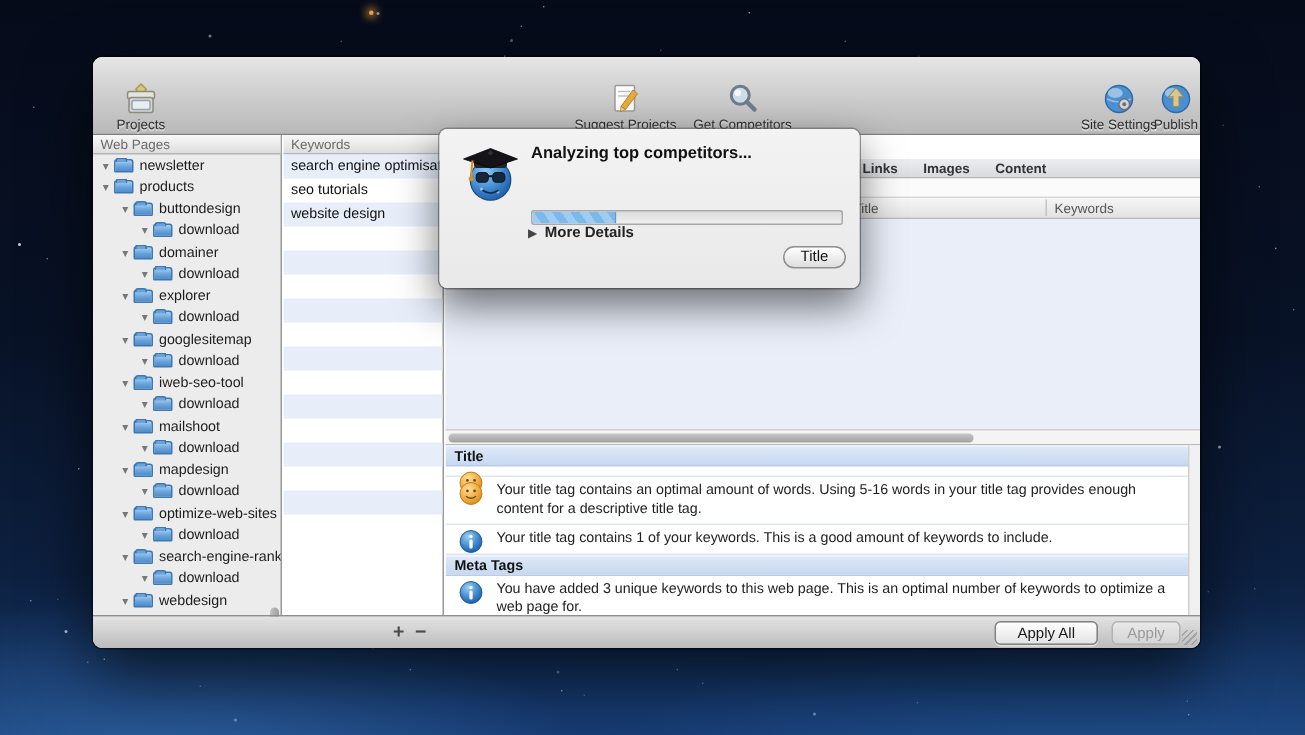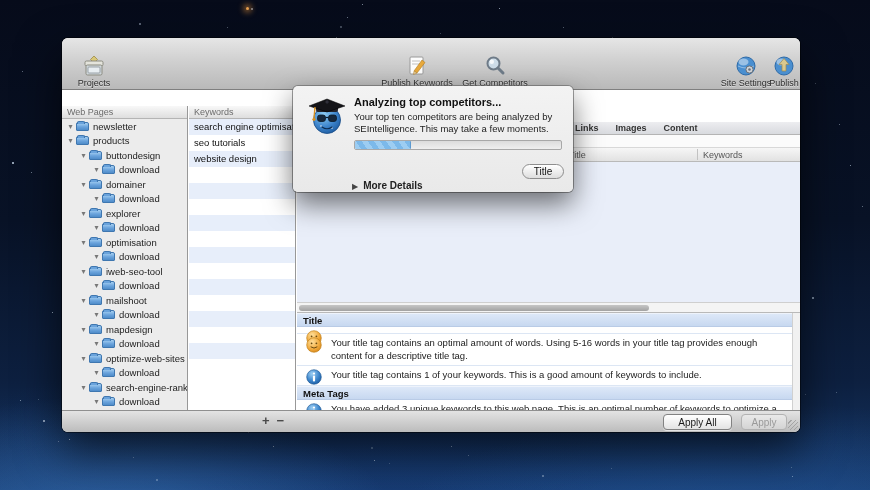--- a/index.html
+++ b/index.html
@@ -41,21 +41,21 @@
   .light.close { background:radial-gradient(circle at 35% 30%,#e8e8e8,#b9b9b9); }
   .light.min   { background:radial-gradient(circle at 35% 30%,#f4cf8a,#d49a3e); }
   .light.zoom  { background:radial-gradient(circle at 35% 30%,#d6c896,#a89a62); }
 
   .toolbar { position:absolute; left:0; top:16px; width:100%; height:36px; }
   .tool { position:absolute; display:flex; flex-direction:column; align-items:center; cursor:default; }
   .tool .glyph { height:23px; display:flex; align-items:flex-end; justify-content:center; }
   .tool .tlabel { font-size:9px; color:#2e2e2e; margin-top:1px; text-shadow:0 1px 0 rgba(255,255,255,.5); white-space:nowrap; }
 
   
-  .main { position:absolute; left:0; top:68px; width:738px; bottom:22px; background:#fff; }
+  .main { position:absolute; left:0; top:52px; width:738px; bottom:22px; background:#fff; }
   .colheader {
     position:absolute; top:0; height:13px; width:100%;
     background:linear-gradient(180deg,#f8f8f8,#dedede);
     border-bottom:1px solid #b4b4b4;
     font-size:9px; color:#6b6b6b; padding:1px 0 0 5px; white-space:nowrap; overflow:hidden;
   }
   .sidebar { position:absolute; left:0; top:0; bottom:0; width:126px; background:#ececec; border-right:1px solid #989898; }
   .tree { position:absolute; left:0; top:13px; right:0; bottom:0; overflow:hidden; }
   .treerow { height:14.5px; display:flex; align-items:center; font-size:9.5px; color:#1c1c1c; white-space:nowrap; }
   .disc { font-size:8px; color:#787878; width:9px; text-align:center; flex:0 0 auto; }
@@ -117,21 +117,21 @@
   .dialog { position:absolute; left:293px; top:86px; width:280px; height:106px;
     background:linear-gradient(180deg,#f3f3f3,#e9e9e9); border-radius:5px;
     box-shadow:0 12px 28px rgba(0,0,0,.55), 0 0 0 1px rgba(110,110,110,.65); }
   .dtitle { position:absolute; left:61px; top:10px; font-size:11px; font-weight:bold; color:#111; }
   .dbody { position:absolute; left:61px; top:25px; width:208px; font-size:9.5px; line-height:12px; color:#222; }
   .progress { position:absolute; left:61px; top:54px; width:208px; height:10px; border-radius:2px;
     background:linear-gradient(180deg,#dcdcdc,#efefef); border:1px solid #a8a8a8; overflow:hidden; }
   .pfill { height:100%; border-radius:1px;
     background:repeating-linear-gradient(55deg,#9dcdf2 0 5px,#7cb9ea 5px 10px);
     border-right:1px solid #5c9ad0; }
-  .details { position:absolute; left:59px; top:94px; font-size:10px; font-weight:bold; color:#222;text-align:center; }
+  .details { position:absolute; left:59px; top:64px; font-size:10px; font-weight:bold; color:#222;text-align:center; }
   .details .tri { font-size:8px; color:#444; margin-right:5px; }
   .cancel { position:absolute; left:229px; top:78px; width:42px; height:15px; border-radius:8px;
     background:linear-gradient(180deg,#ffffff,#dedede); border:1px solid #8e8e8e;
     font-size:10px; color:#111; text-align:center; padding-top:1px; }
   .mascot { position:absolute; left:14px; top:9px; }
 </style>
 </head>
 <body>
 
 <div class="stars" id="stars">
@@ -268,21 +268,21 @@
       <div class="tool" style="left:315px; width:80px;">
         <span class="glyph">
           <svg width="22" height="22" viewBox="0 0 22 22">
               <rect x="4" y="2" width="13" height="17" rx="1" fill="#fdfdfd" stroke="#9a9a9a"></rect>
               <line x1="6" y1="6" x2="14" y2="6" stroke="#c0c0c0"></line>
               <line x1="6" y1="9" x2="14" y2="9" stroke="#c0c0c0"></line>
               <polygon points="8,16 16,5 19,7.5 11,18" fill="#e8a93c" stroke="#b07c20" stroke-width=".6"></polygon>
               <polygon points="8,16 11,18 7.5,19.5" fill="#e8d0a0" stroke="#b07c20" stroke-width=".5"></polygon>
             </svg>
         </span>
-        <span class="tlabel">Publish Keywords</span>
+        <span class="tlabel">Suggest Projects</span>
       </div>
 
       <div class="tool" style="left:395px; width:76px;">
         <span class="glyph">
           <svg width="22" height="22" viewBox="0 0 22 22">
               <circle cx="9.5" cy="8.5" r="6" fill="rgba(205,225,242,.75)" stroke="#6e7b88" stroke-width="2"></circle>
               <circle cx="7.8" cy="6.8" r="2.2" fill="rgba(255,255,255,.8)"></circle>
               <line x1="14" y1="13" x2="19" y2="18" stroke="#6e7b88" stroke-width="3" stroke-linecap="round"></line>
             </svg>
         </span>
@@ -358,21 +358,21 @@
             <span>explorer</span>
           </div>
           <div class="treerow" style="padding-left: 30px;">
             <span class="disc">▾</span>
             <span class="folder"></span>
             <span>download</span>
           </div>
           <div class="treerow" style="padding-left: 17px;">
             <span class="disc">▾</span>
             <span class="folder"></span>
-            <span>optimisation</span>
+            <span>googlesitemap</span>
           </div>
           <div class="treerow" style="padding-left: 30px;">
             <span class="disc">▾</span>
             <span class="folder"></span>
             <span>download</span>
           </div>
           <div class="treerow" style="padding-left: 17px;">
             <span class="disc">▾</span>
             <span class="folder"></span>
             <span>iweb-seo-tool</span>
@@ -558,21 +558,20 @@
       <rect x="18.6" y="5.5" width="2.8" height="2.8" fill="#2e2e38" transform="rotate(45 20 7)"></rect>
       <line x1="8" y1="12" x2="7" y2="23" stroke="#d89020" stroke-width="1.4"></line>
       <circle cx="7" cy="24.3" r="1.6" fill="#d89020"></circle>
       <rect x="10.5" y="20" width="8" height="6.5" rx="2.4" fill="#16283c" stroke="#0a1a2a" stroke-width=".8"></rect>
       <rect x="21.5" y="20" width="8" height="6.5" rx="2.4" fill="#16283c" stroke="#0a1a2a" stroke-width=".8"></rect>
       <line x1="18.5" y1="22.5" x2="21.5" y2="22.5" stroke="#0a1a2a" stroke-width="1.2"></line>
       <path d="M15 32 Q20 35.5 25 32" stroke="#0d2c50" stroke-width="1.1" fill="none" stroke-linecap="round"></path>
     </svg>
   </div>
   <div class="dtitle">Analyzing top competitors...</div>
-  <div class="dbody">Your top ten competitors are being analyzed by SEIntelligence. This may take a few moments.</div>
   <div class="progress">
     <div class="pfill" id="pfill" style="width: 27%;"></div>
   </div>
   <div class="details">
     <span class="tri">▶</span><span>More Details</span>
   </div>
   <div class="cancel">Title</div>
 </div>
 
 </body></html>

